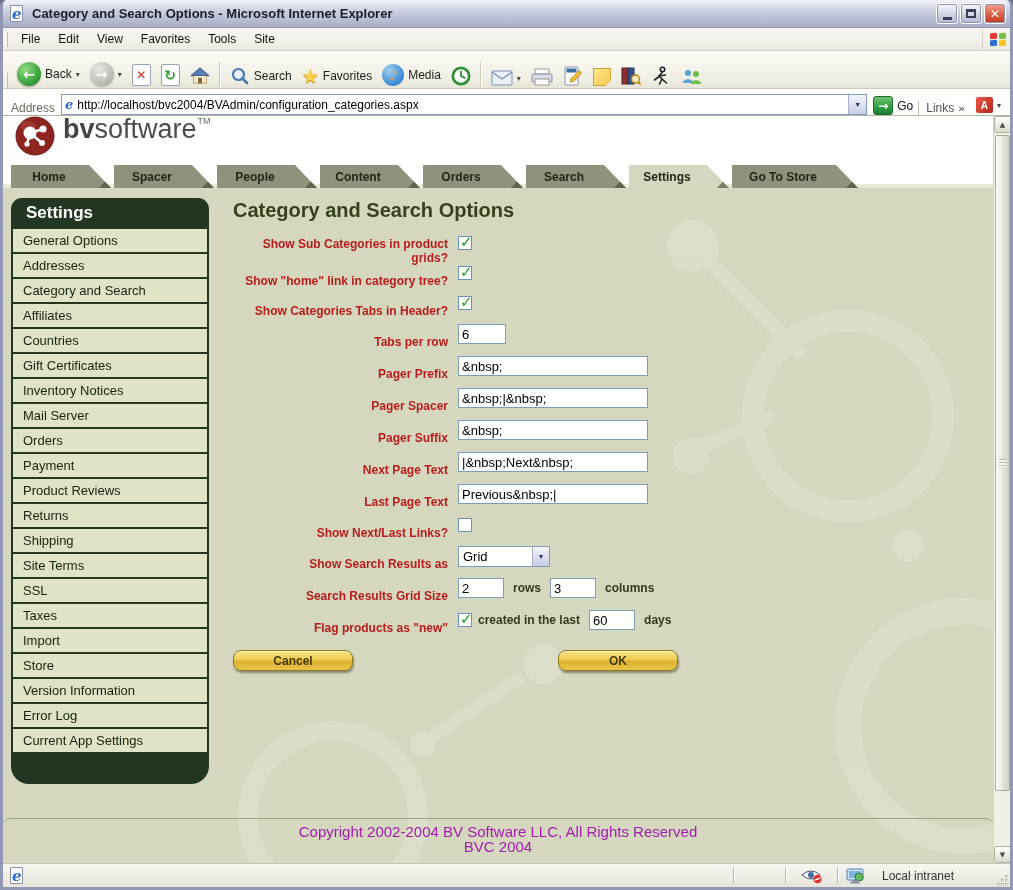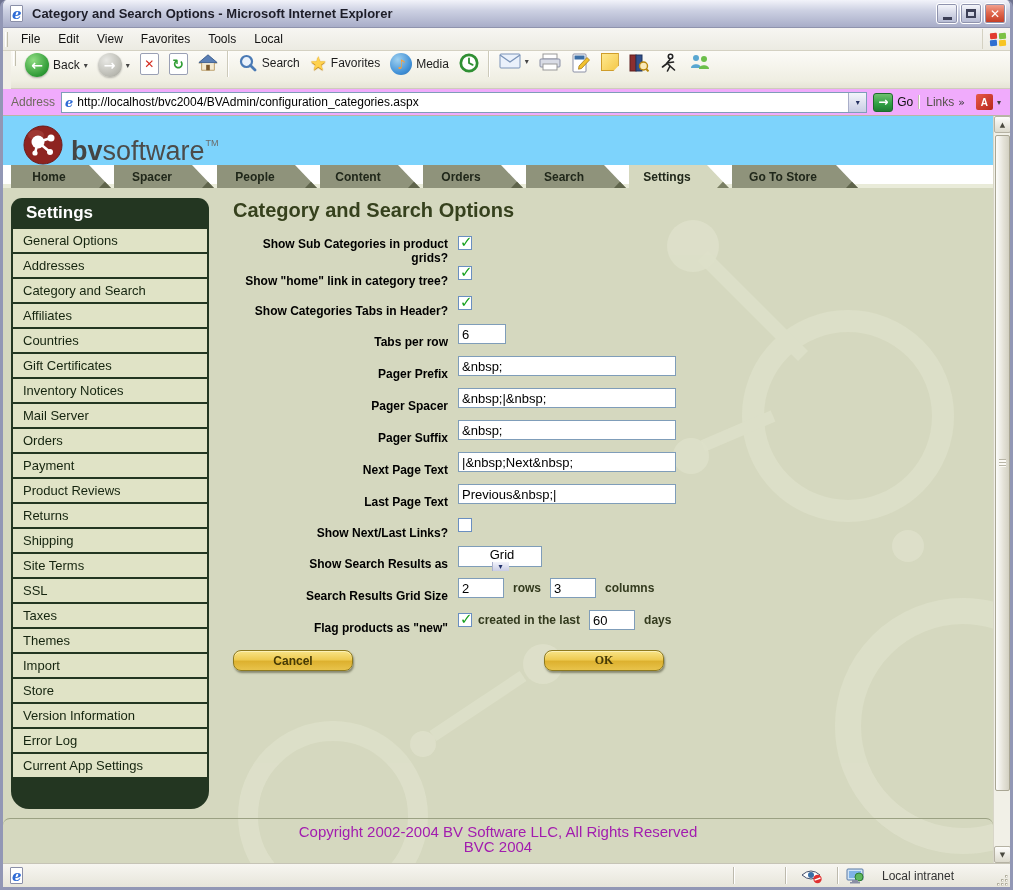--- a/index.html
+++ b/index.html
@@ -32,23 +32,23 @@
   
   .menubar { height:23px; flex:0 0 23px; display:flex; align-items:center;
              background:linear-gradient(180deg,#f7f6f2,#ecebe2); border-bottom:1px solid #d4d1c2; }
   .grip { width:3px; height:15px; margin:0 4px 0 2px; border-left:1px solid #fff; border-right:1px solid #c2bfae; }
   .menu-items { display:flex; height:100%; align-items:center; flex:1; }
   .menu-item { padding:0 9px; font-size:12px; color:#111; line-height:22px; }
   .mb-logo { width:26px; height:20px; display:flex; align-items:center; justify-content:center;
              border-left:1px solid #d4d1c2; padding-left:4px; margin-right:2px; }
 
   
-  .toolbar { height:38px; flex:0 0 38px; display:flex; align-items:flex-start;
+  .toolbar { height:38px; flex:0 0 38px; display:flex; align-items:flex-end;
              background:linear-gradient(180deg,#fcfbf7 0%,#efeee2 80%,#e6e4d6 100%);
-             border-bottom:1px solid #cfccbc; padding-right:17px;margin-left:8px; }
+             border-bottom:1px solid #cfccbc; padding-right:17px; }
   .tbtn { display:flex; align-items:center; gap:4px; padding:2px 5px; border-radius:3px; }
   .tlabel { font-size:12px; color:#1c1c1c; }
   .dd { font-size:8px; color:#444; font-family:"DejaVu Sans",sans-serif; }
   .circ { width:24px; height:24px; border-radius:50%; display:flex; align-items:center; justify-content:center; }
   .circ.back { background:radial-gradient(circle at 35% 30%,#8fdc82,#2e9a35 70%,#1d7a25); box-shadow:0 1px 2px rgba(0,0,0,.3); }
   .circ.fwd  { background:radial-gradient(circle at 35% 30%,#e8e8e4,#b9b9b1 70%,#9a9a92); box-shadow:0 1px 2px rgba(0,0,0,.25); }
   .circ.back::after { content:"\2190"; color:#fff; font-weight:bold; font-size:14px; font-family:"DejaVu Sans",sans-serif; }
   .circ.fwd::after  { content:"\2192"; color:#fff; font-weight:bold; font-size:14px; font-family:"DejaVu Sans",sans-serif; }
   .tsep { width:2px; height:26px; border-left:1px solid #cdcaba; border-right:1px solid #fff; margin:0 4px; }
   .ico20 { width:20px; height:20px; display:block; }
@@ -57,22 +57,22 @@
   .doc-ico.stop::after { content:"\2715"; color:#d42a1e; font-weight:bold; font-size:12px; font-family:"DejaVu Sans",sans-serif; }
   .doc-ico.refresh::after { content:"\21BB"; color:#2f9e33; font-weight:bold; font-size:14px; font-family:"DejaVu Sans",sans-serif; }
   .star { font-size:19px; color:#ffd24d; text-shadow:0 0 1px #d99a16, 0 1px 1px #b97d10; line-height:20px; font-family:"DejaVu Sans",sans-serif; }
   .orb { width:22px; height:22px; border-radius:50%; background:radial-gradient(circle at 35% 30%,#9fd1f0,#3f8fd6 65%,#2b6cab);
          display:flex; align-items:center; justify-content:center; }
   .orb::after { content:"\266A"; color:#ff9d2e; font-weight:bold; font-size:13px; font-family:"DejaVu Sans",sans-serif; }
   .note-ico { width:18px; height:18px; background:linear-gradient(135deg,#ffe98f,#f4c84a); border:1px solid #cf9d2a;
               clip-path:polygon(0 0,100% 0,100% 70%,70% 100%,0 100%); }
 
   
-  .addressbar { height:27px; flex:0 0 27px; display:flex; align-items:center;
-                background:#f0abfc; border-bottom:1px solid #b8b5a6; padding:0 4px 0 0; }
+  .addressbar { height:27px; flex:0 0 27px; display:flex; align-items:flex-end;
+                background:#ffffff; border-bottom:1px solid #b8b5a6; padding:0 4px 0 0; }
   .addr-label { font-size:12px; color:#6e6a5e; padding:0 6px 0 8px; }
   .addr-field { flex:1; height:21px; background:#fff; border:1px solid #7f9db9; display:flex; align-items:center; }
   .addr-field .e { font:bold italic 13px "DejaVu Serif",serif; color:#2e6bd6; padding:0 4px 0 3px; }
   .addr-input { flex:1; border:none; outline:none; font-size:12px; color:#000; height:17px;
                 font-family:"Liberation Sans",sans-serif; background:#fff; }
   .addr-drop { width:18px; height:19px; background:linear-gradient(180deg,#f4f5fb,#c9cde4);
                border-left:1px solid #a9aec9; display:flex; align-items:center; justify-content:center;
                font-size:8px; color:#253061; font-family:"DejaVu Sans",sans-serif; }
   .go-btn { display:flex; align-items:center; gap:4px; margin:0 6px; }
   .go-sq { width:20px; height:19px; border-radius:3px; background:linear-gradient(180deg,#6fc06f,#2f9e43 60%,#1f7d33);
@@ -84,22 +84,22 @@
   .links-label { font-size:12px; color:#55524a; }
   .chev2 { font-size:11px; color:#333; font-family:"DejaVu Sans",sans-serif; }
   .pdf-ico { width:17px; height:16px; background:linear-gradient(135deg,#e85848,#b7271c); border-radius:2px;
              display:flex; align-items:center; justify-content:center; color:#fff; font-weight:bold; font-size:10px; }
 
   
   .content { flex:1; display:flex; background:#d5d8bf; position:relative; min-height:0; }
   .page { flex:1; display:flex; flex-direction:column; position:relative; overflow:hidden; background:#d5d8bf; }
   .watermark { position:absolute; left:0; top:0; z-index:0; pointer-events:none; }
 
-  .logo-strip { height:49px; flex:0 0 49px; background:#7dd3fc; display:flex; align-items:flex-end;
-                padding-left:20px; position:relative; z-index:1; }
+  .logo-strip { height:49px; flex:0 0 49px; background:#ffffff; display:flex; align-items:flex-start;
+                padding-left:12px; position:relative; z-index:1; }
   .logo-mark { margin-right:8px; display:flex; }
   .logo-text { font-size:27px; color:#4c4c4a; letter-spacing:0; line-height:1; }
   .logo-text b { font-weight:bold; color:#454543; }
   .logo-text sup { font-size:9px; color:#6a6a68; vertical-align:14px; margin-left:1px; }
 
   .tabs { height:23px; flex:0 0 23px; background:#fff; display:flex; gap:3px; padding-left:8px;
           border-bottom:4px solid #e9ebd9; position:relative; z-index:1; }
   .tab { position:relative; width:100px; height:23px; background:#8f937b; color:#20271a;
          font-size:12px; font-weight:bold; display:flex; align-items:center; justify-content:center;
          padding-right:24px; clip-path:polygon(0 0,calc(100% - 22px) 0,100% 100%,0 100%); }
@@ -118,43 +118,43 @@
   .side-body { border-left:2px solid #233621; border-right:2px solid #233621; }
   .side-item { height:25px; display:flex; align-items:center; padding-left:10px;
                background:#e0e3c6; border-bottom:2px solid #233621; font-size:13px; color:#15240f; }
   .side-cap { height:30px; background:#233621; border-radius:0 0 18px 18px; }
 
   
   .main { flex:1; padding:11px 0 0 24px; }
   .page-title { font-size:20px; font-weight:bold; color:#36411d; margin-bottom:6px; }
   .frow { display:flex; align-items:center; height:30px; }
   .frow.t { height:32px; }
-  .flabel { width:225px; text-align:right; font-weight:bold; font-size:12px; color:#000000;
+  .flabel { width:225px; text-align:right; font-weight:bold; font-size:12px; color:#b91c1c;
             padding-right:10px; line-height:1.1;margin-top:17px; }
   .cb { width:14px; height:14px; background:#fff; border:1px solid #6a8fc0; position:relative;
         display:inline-block; flex:0 0 14px; }
   .cb.checked::after { content:"\2713"; position:absolute; left:1px; top:-4px; font-size:15px;
                        font-weight:bold; color:#17a01c; font-family:"DejaVu Sans",sans-serif; }
   .txt { height:20px; border:1px solid #7f9db9; font-size:13px; font-family:"Liberation Sans",sans-serif;
          padding:1px 3px; color:#000; background:#fff; }
-  .w50 { width:48px; } .w210 { width:218px; } .w48 { width:46px; }
-  .xsel { display:flex; width:84px; height:21px; border:1px solid #7f9db9; background:#fff; align-items:center;flex-direction:column; }
+  .w50 { width:48px; } .w210 { width:190px; } .w48 { width:46px; }
+  .xsel { display:flex; width:92px; height:21px; border:1px solid #7f9db9; background:#fff; align-items:center; }
   .xsel .val { flex:1; font-size:13px; padding-left:4px; color:#000; }
   .xsel .btn { width:17px; height:19px; background:linear-gradient(180deg,#f2f3fb,#c9cde4);
                border-left:1px solid #aab0cc; display:flex; align-items:center; justify-content:center;
                font-size:8px; color:#20306b; font-family:"DejaVu Sans",sans-serif; }
   .sub { font-weight:bold; font-size:12px; color:#333a1e; margin:0 9px; }
   .sub.first { margin-left:6px; }
   .actions { position:relative; height:26px; margin-top:14px; width:680px; }
   .gold { width:120px; height:21px; border:1px solid #8e7a1e; border-radius:8px;
           background:linear-gradient(180deg,#f8e488 0%,#eecb52 45%,#ddb12f 55%,#e8c34b 100%);
           font:bold 12px "Liberation Sans",sans-serif; color:#463a05;
           box-shadow:1px 2px 2px rgba(60,60,35,.5), inset 0 1px 0 #fcf0b4; }
   .btn-cancel { position:absolute; left:0; top:0; }
-  .btn-ok { position:absolute; left:311px; top:0;font-family:Liberation Serif, serif; }
+  .btn-ok { position:absolute; left:325px; top:0; }
 
   .page-footer { flex:0 0 auto; border-top:1px solid #9ba183; text-align:center;
                  font-size:15px; color:#a21caf; padding:5px 0 9px; position:relative; z-index:1;border-radius:7px; }
   .page-footer div { line-height:15px; }
 
   
   .scrollbar { width:17px; flex:0 0 17px; background:#f1f0e7; position:relative;
                border-left:1px solid #d8d6c8; }
   .sb-btn { position:absolute; left:0; width:17px; height:17px;
             background:linear-gradient(180deg,#fdfdfb,#dcdacd); border:1px solid #b5b2a3; border-radius:2px;
@@ -203,21 +203,21 @@
 
   <div class="menubar">
     <span class="grip"></span>
     <div class="menu-items">
 
     <span class="menu-item">File</span>
         <span class="menu-item">Edit</span>
         <span class="menu-item">View</span>
         <span class="menu-item">Favorites</span>
         <span class="menu-item">Tools</span>
-        <span class="menu-item">Local</span>
+        <span class="menu-item">Site</span>
       </div>
     <span class="mb-logo">
       <svg width="18" height="15" viewBox="0 0 18 15">
         <rect x="1" y="1" width="7" height="6" rx="1" fill="#e23a2e" transform="rotate(-4 4 4)"></rect>
         <rect x="10" y="1" width="7" height="6" rx="1" fill="#7bc143" transform="rotate(-4 13 4)"></rect>
         <rect x="1" y="8" width="7" height="6" rx="1" fill="#2f6fd1" transform="rotate(-4 4 11)"></rect>
         <rect x="10" y="8" width="7" height="6" rx="1" fill="#f7c521" transform="rotate(-4 13 11)"></rect>
       </svg>
     </span>
   </div>
@@ -468,23 +468,20 @@
                 <span>Shipping</span>
               </div>
               <div class="side-item">
                 <span>Site Terms</span>
               </div>
               <div class="side-item">
                 <span>SSL</span>
               </div>
               <div class="side-item">
                 <span>Taxes</span>
-              </div>
-              <div class="side-item">
-                <span>Themes</span>
               </div>
               <div class="side-item">
                 <span>Import</span>
               </div>
               <div class="side-item">
                 <span>Store</span>
               </div>
               <div class="side-item">
                 <span>Version Information</span>
               </div>

